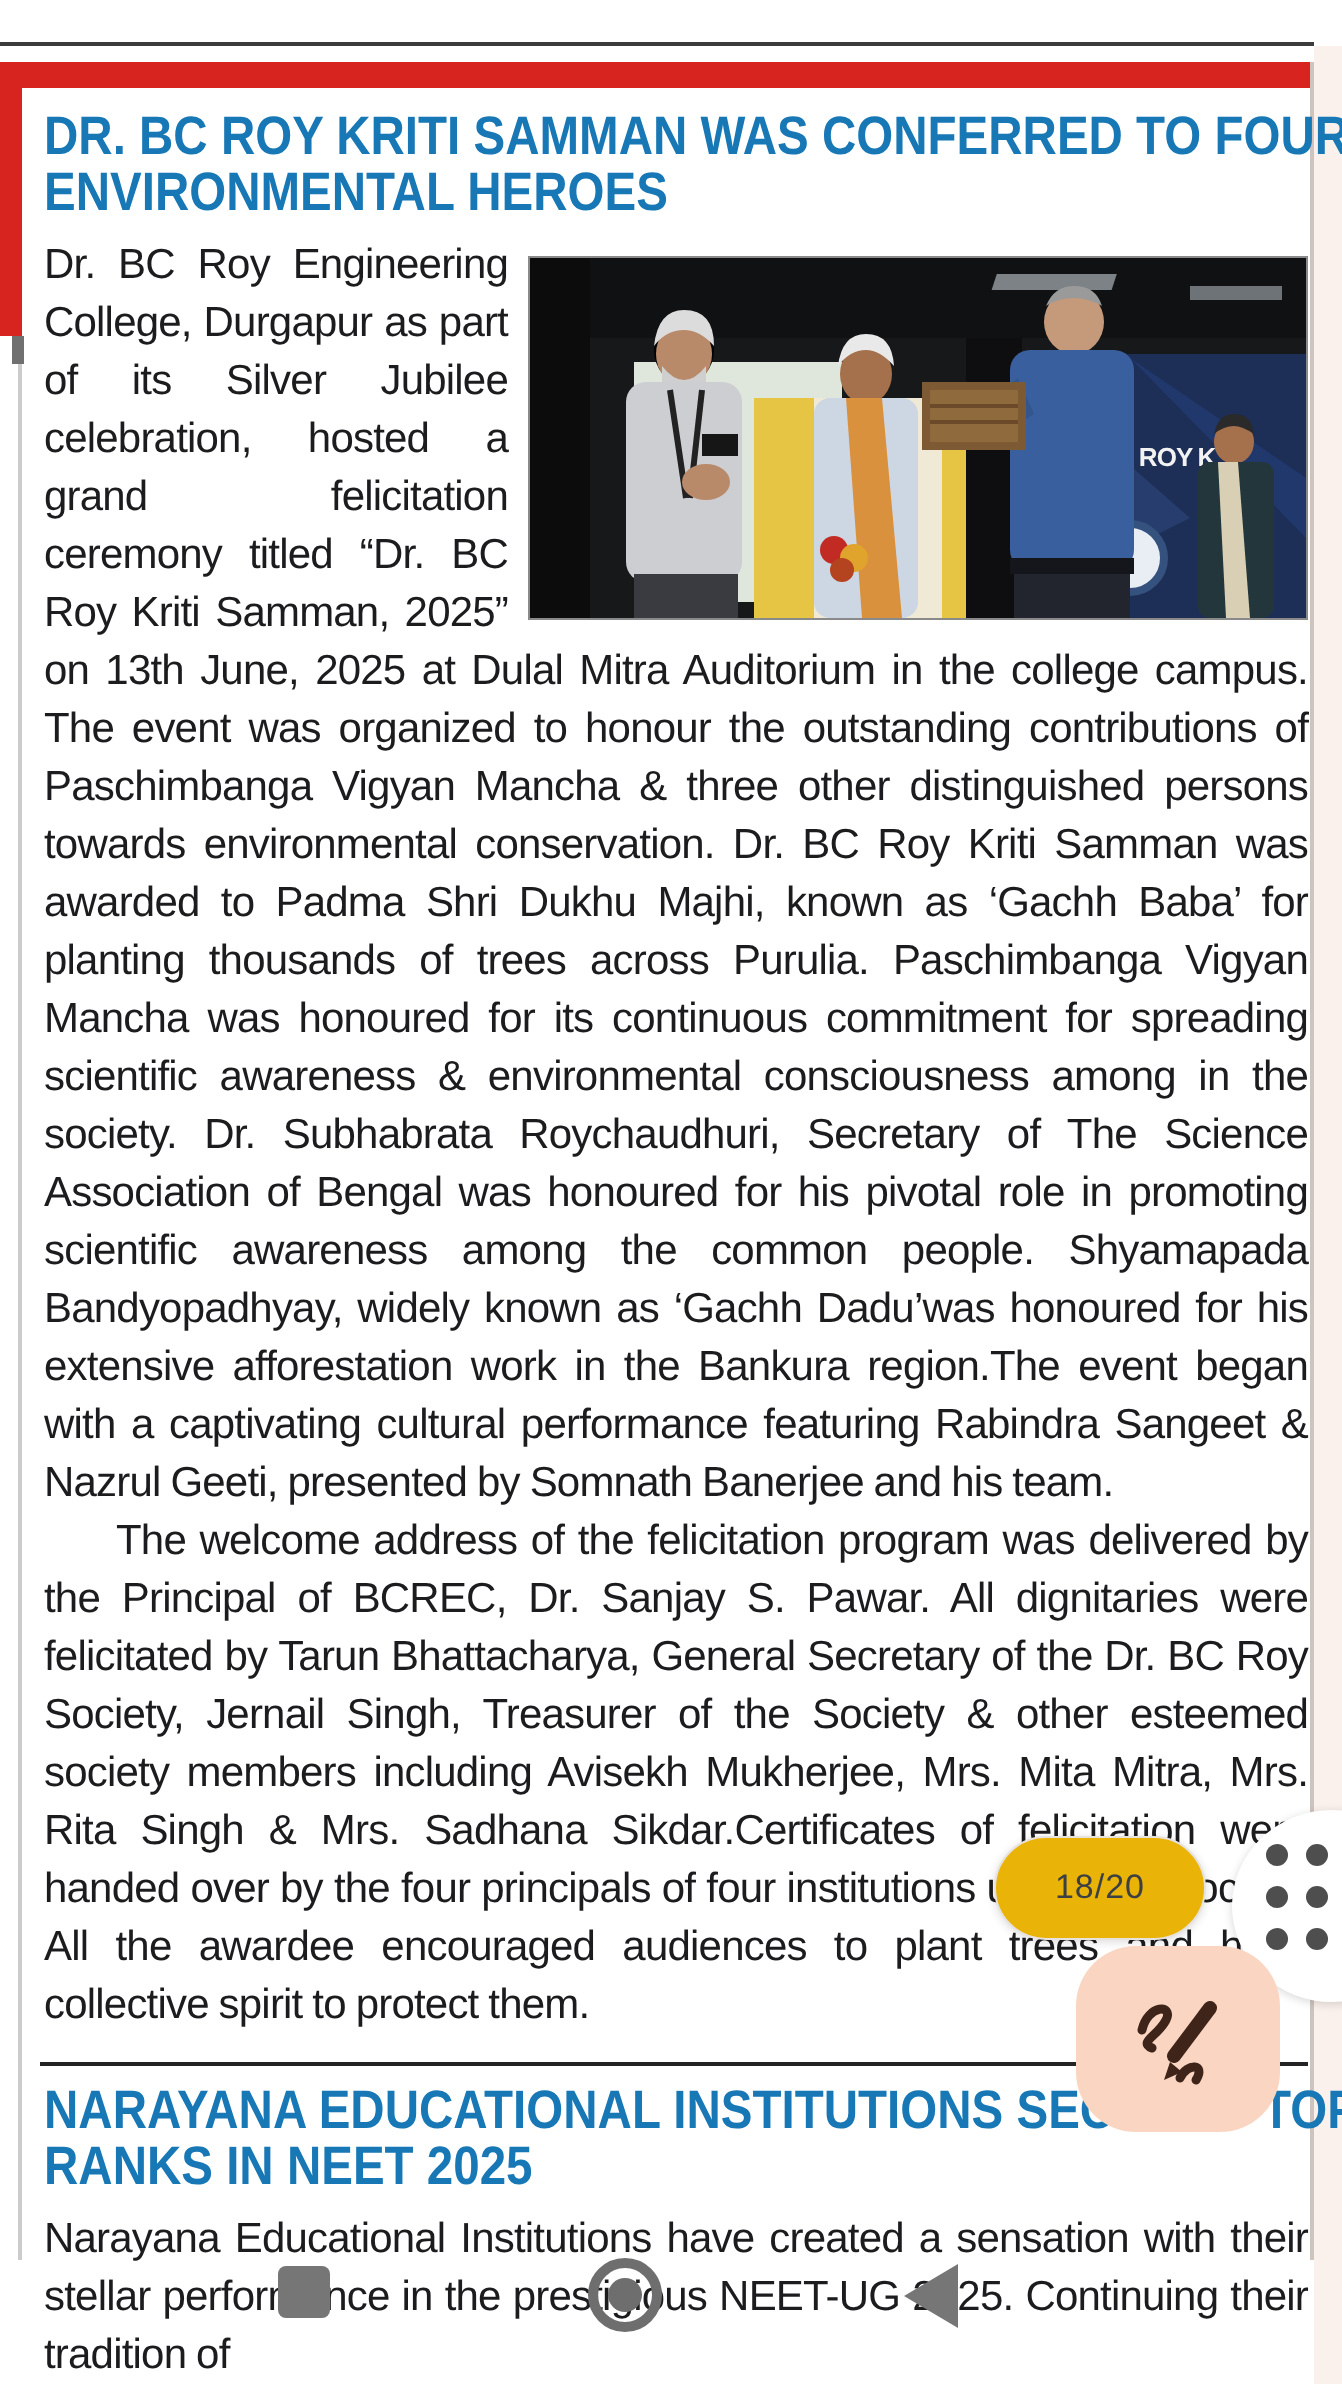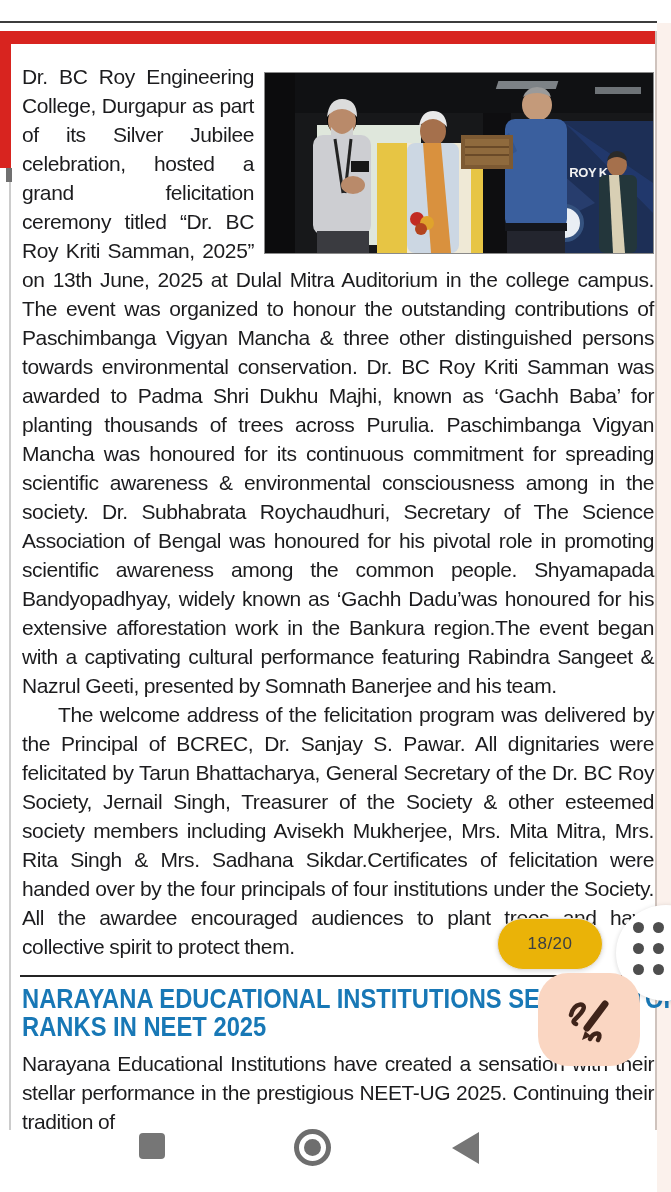--- a/index.html
+++ b/index.html
@@ -77,20 +77,24 @@
 <div class="top-rule"></div>
 <div class="red-top"></div>
 <div class="red-left"></div>
 <div class="left-cap"></div>
 <div class="left-border"></div>
 <div class="right-strip"></div>
 <div class="right-border"></div>
 
 <div class="content">
 
+  <h1 style="margin:0">
+    <div class="hl">DR. BC ROY KRITI SAMMAN WAS CONFERRED TO FOUR</div>
+    <div class="hl">ENVIRONMENTAL HEROES</div>
+  </h1>
 
   <p class="bodytext para1">
     <span class="photo">
       <svg viewBox="0 0 388 180" preserveAspectRatio="none">
 
         <rect x="0" y="0" width="388" height="180" fill="#17181a"></rect>
         <rect x="0" y="0" width="388" height="40" fill="#101113"></rect>
         <rect x="236" y="8" width="60" height="8" fill="#7d8286" transform="skewX(-18)"></rect>
         <rect x="330" y="14" width="46" height="7" fill="#6e7377"></rect>
 

